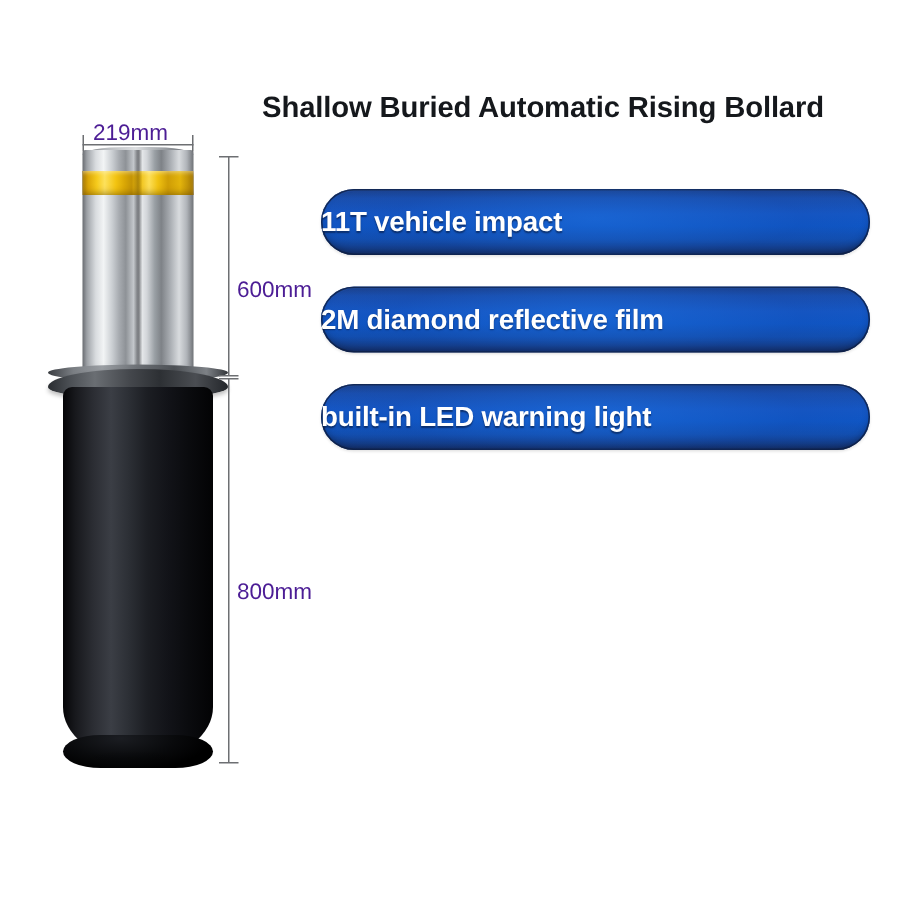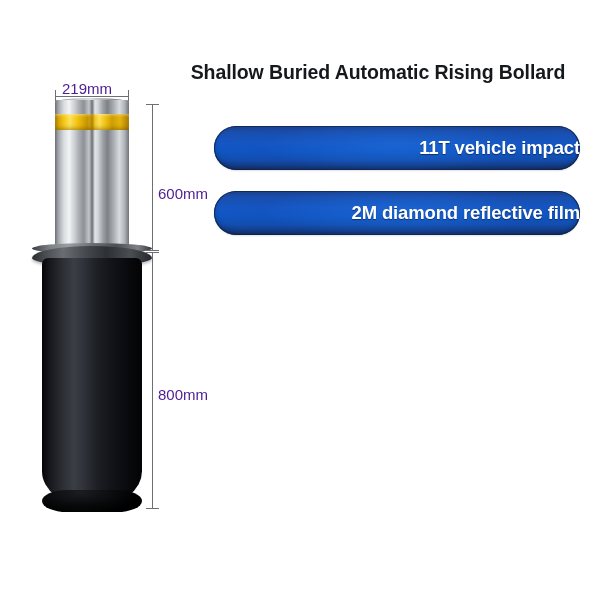--- a/index.html
+++ b/index.html
@@ -21,21 +21,21 @@
     position: absolute;
     left: 0; top: 0;
     width: 600px;
     height: 600px;
     background: #ffffff;
   }
 
   
   #title {
     position: absolute;
-    left: 168px;
+    left: 152px;
     top: 62px;
     width: 420px;
     text-align: center;
     font-size: 19.5px;
     font-weight: bold;
     color: #15181c;
     letter-spacing: -0.1px;
     line-height: 1.1;
     white-space: nowrap;
   }
@@ -259,21 +259,21 @@
         #0f57c6 56%,
         #124fb0 76%,
         #17336f 100%);
     box-shadow:
       inset 0 0 0 1px rgba(14,30,66,0.85),
       inset 0 1px 1px rgba(120,170,255,0.22),
       inset 0 -3px 6px -2px rgba(8,20,50,0.65),
       0 1px 2px rgba(0,0,0,0.12);
     display: flex;
     align-items: center;
-    justify-content: flex-end;
+    justify-content: flex-start;
     overflow: hidden;
   }
   
   .pill::before {
     content: "";
     position: absolute;
     left: 0; top: 0; right: 0; bottom: 0;
     border-radius: 22px;
     background: radial-gradient(ellipse 78% 120% at 50% 45%,
                 rgba(30,110,220,0.55) 0%,
@@ -330,15 +330,18 @@
     <div class="dim-label" id="dim-800-label">800mm</div>
   </div>
 
   <div id="features">
     <div class="pill">
       <span class="pill-label">11T vehicle impact</span>
     </div>
     <div class="pill">
       <span class="pill-label">2M diamond reflective film</span>
     </div>
+    <div class="pill">
+      <span class="pill-label">built-in LED warning light</span>
+    </div>
   </div>
 
 </div>
 
 </body></html>

